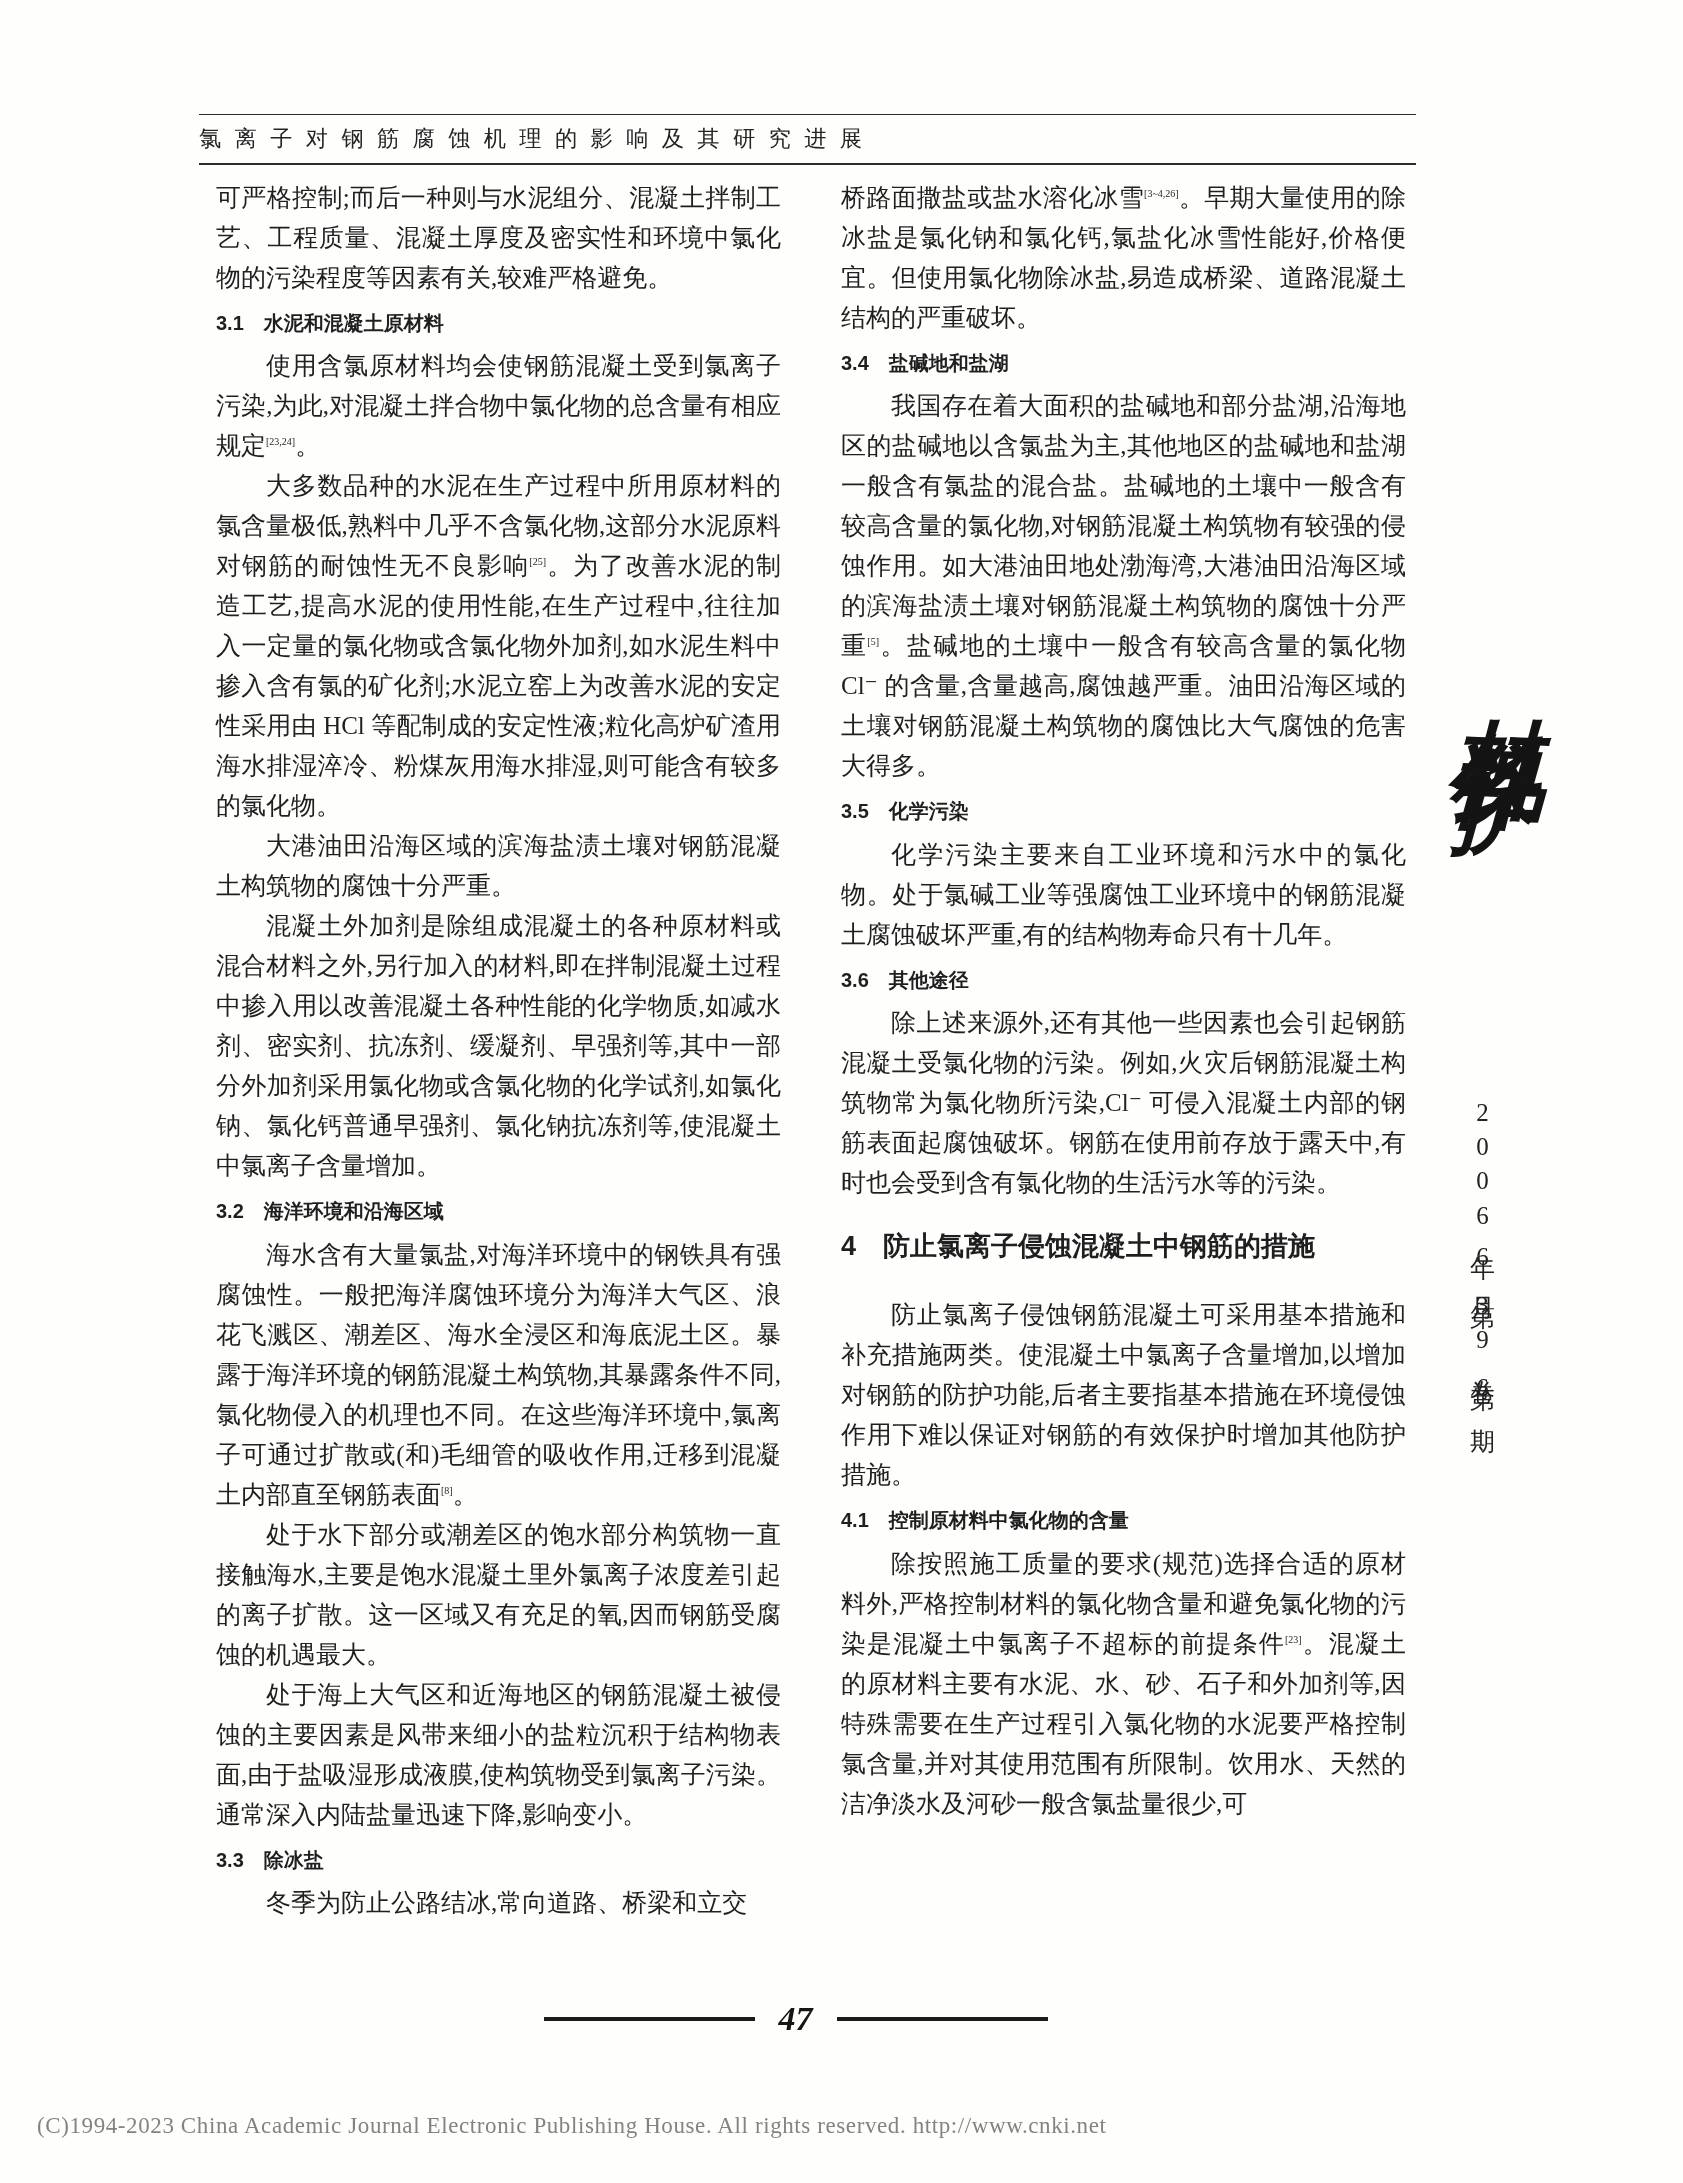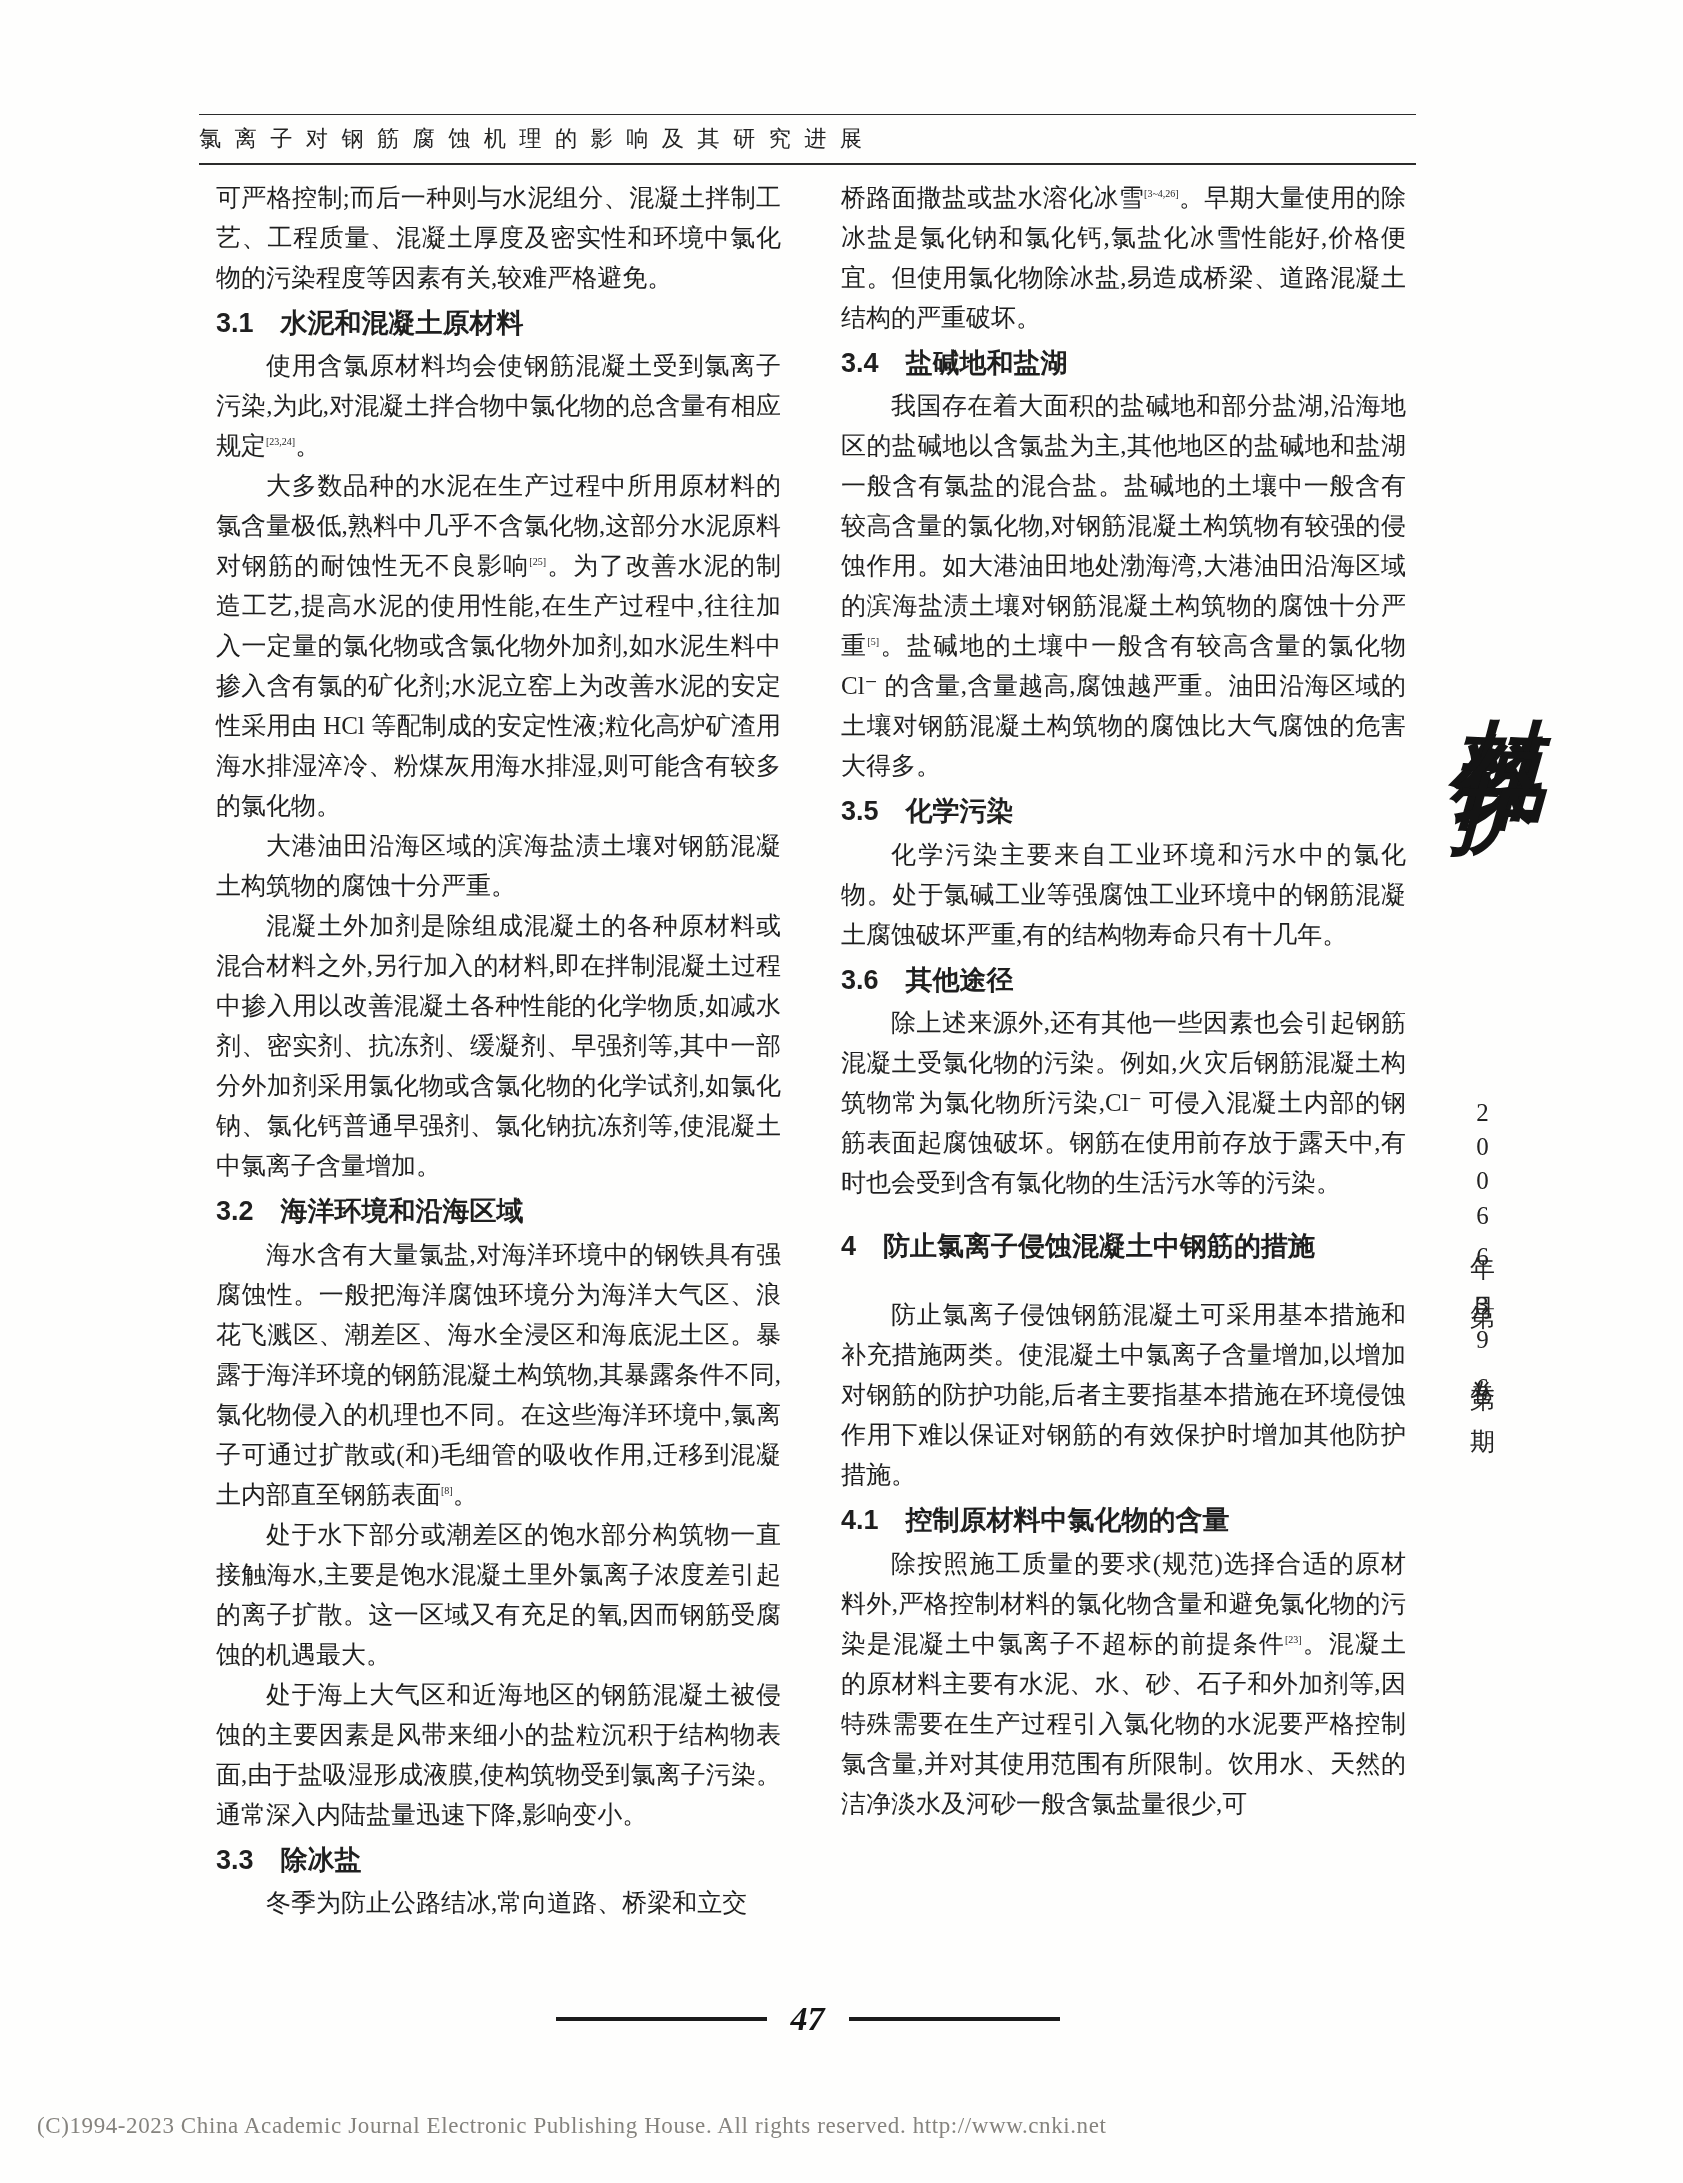--- a/index.html
+++ b/index.html
@@ -17,21 +17,21 @@
     padding:8.5px 0 9.7px; color:#242424;
   }
   
   .columns { position:absolute; left:216px; top:178px; width:1190px; display:flex; gap:60px; }
   .col { width:565px; font-size:25px; line-height:40px; text-align:justify; }
   .col .p { text-indent:2em; }
   .col .p.noindent { text-indent:0; }
   sup { font-size:10px; vertical-align:super; line-height:0; }
   .col .h2 {
     font-family:"Liberation Sans","DejaVu Sans",sans-serif;
-    font-weight:bold; font-size:27px; line-height:40px;
+    font-weight:bold; font-size:20px; line-height:40px;
     margin:4.8px 0 3.6px; text-indent:0; text-align:left;
   }
   .col .h1 {
     font-family:"Liberation Sans","DejaVu Sans",sans-serif;
     font-weight:bold; font-size:27px; line-height:43px;
     margin:22px 0 27px; text-indent:0; text-align:left;
   }
   
   .journal-name {
     position:absolute; left:1439px; top:646px;
@@ -41,21 +41,21 @@
     font-size:88px; letter-spacing:15.7px; color:#141414;
     transform:rotate(1.5deg);
   }
   .issue-info {
     position:absolute; left:1466px; top:1099px;
     writing-mode:vertical-rl; text-orientation:upright;
     font-size:25px; letter-spacing:7.2px; color:#222222;
   }
   
   .pagenum-row {
-    position:absolute; left:199px; top:2000px; width:1217px;
+    position:absolute; left:187px; top:2000px; width:1217px;
     display:flex; align-items:center; justify-content:center; gap:24px;
   }
   .pagenum-row .bar { width:211px; height:3.6px; background:#1c1c1c; }
   .pagenum { font-size:34px; font-weight:bold; font-style:italic; color:#161616; }
   
   .footer {
     position:absolute; left:37px; top:2113px;
     font-size:23px; color:#85837e; letter-spacing:0.6px;
     white-space:nowrap;
   }

